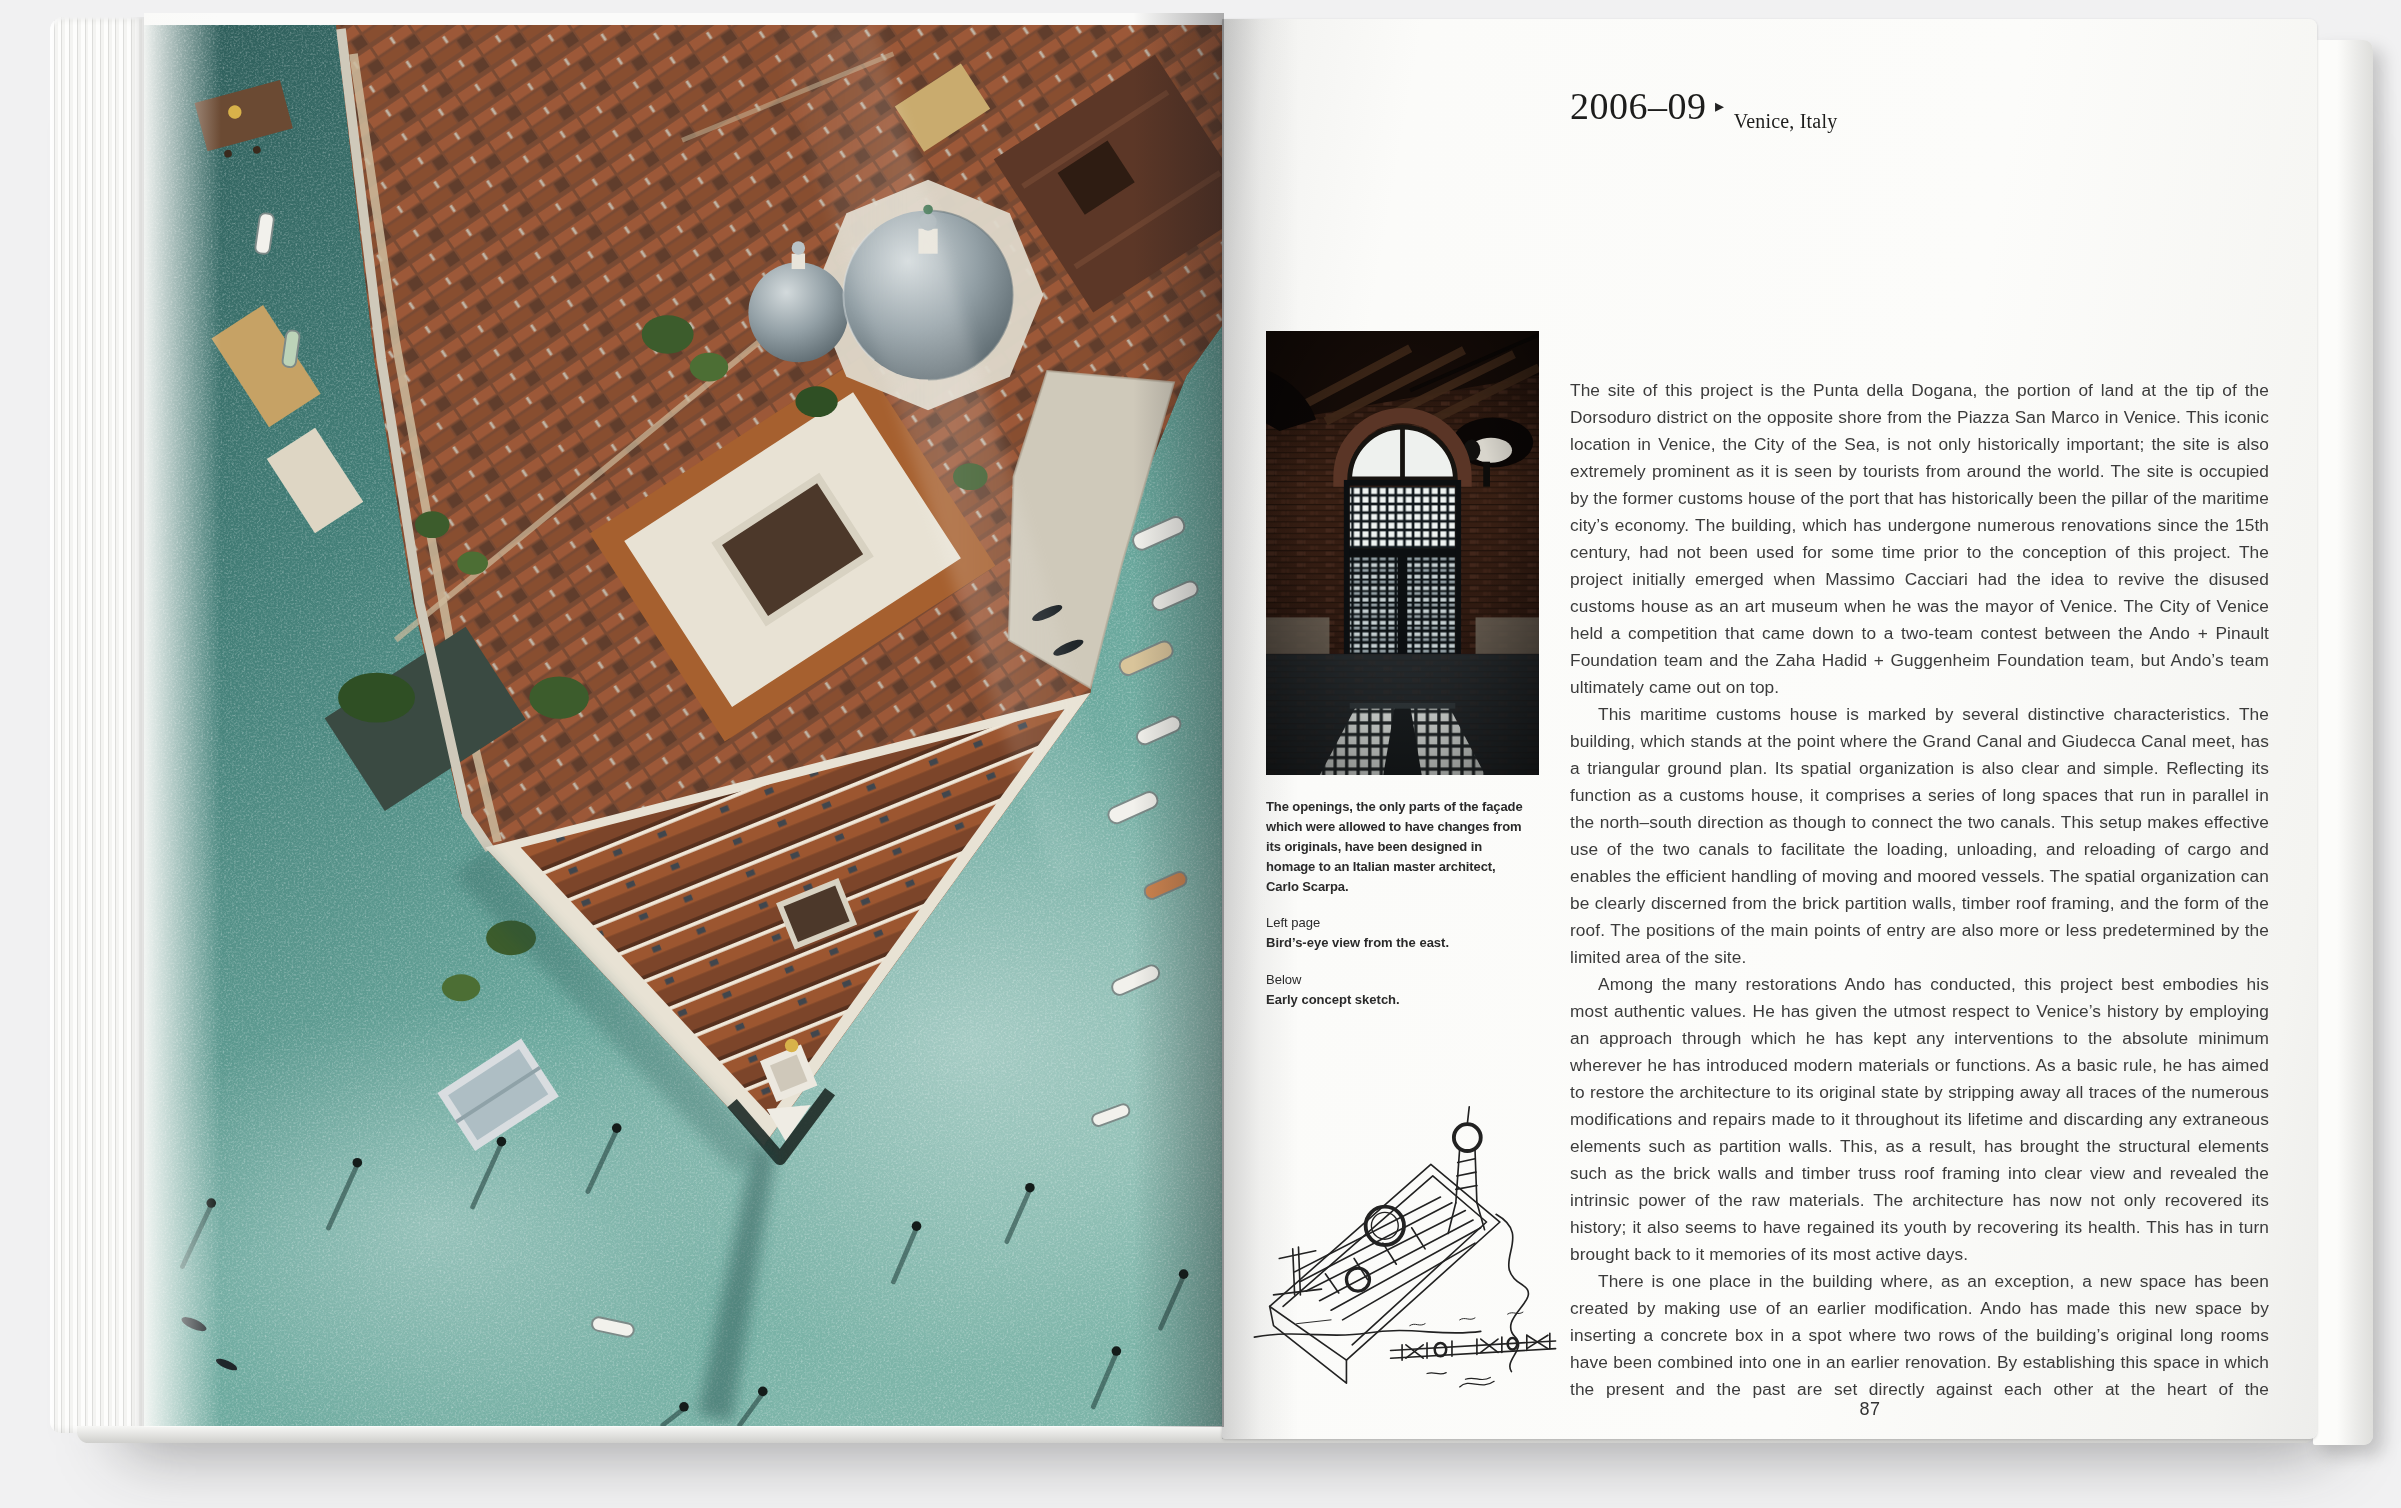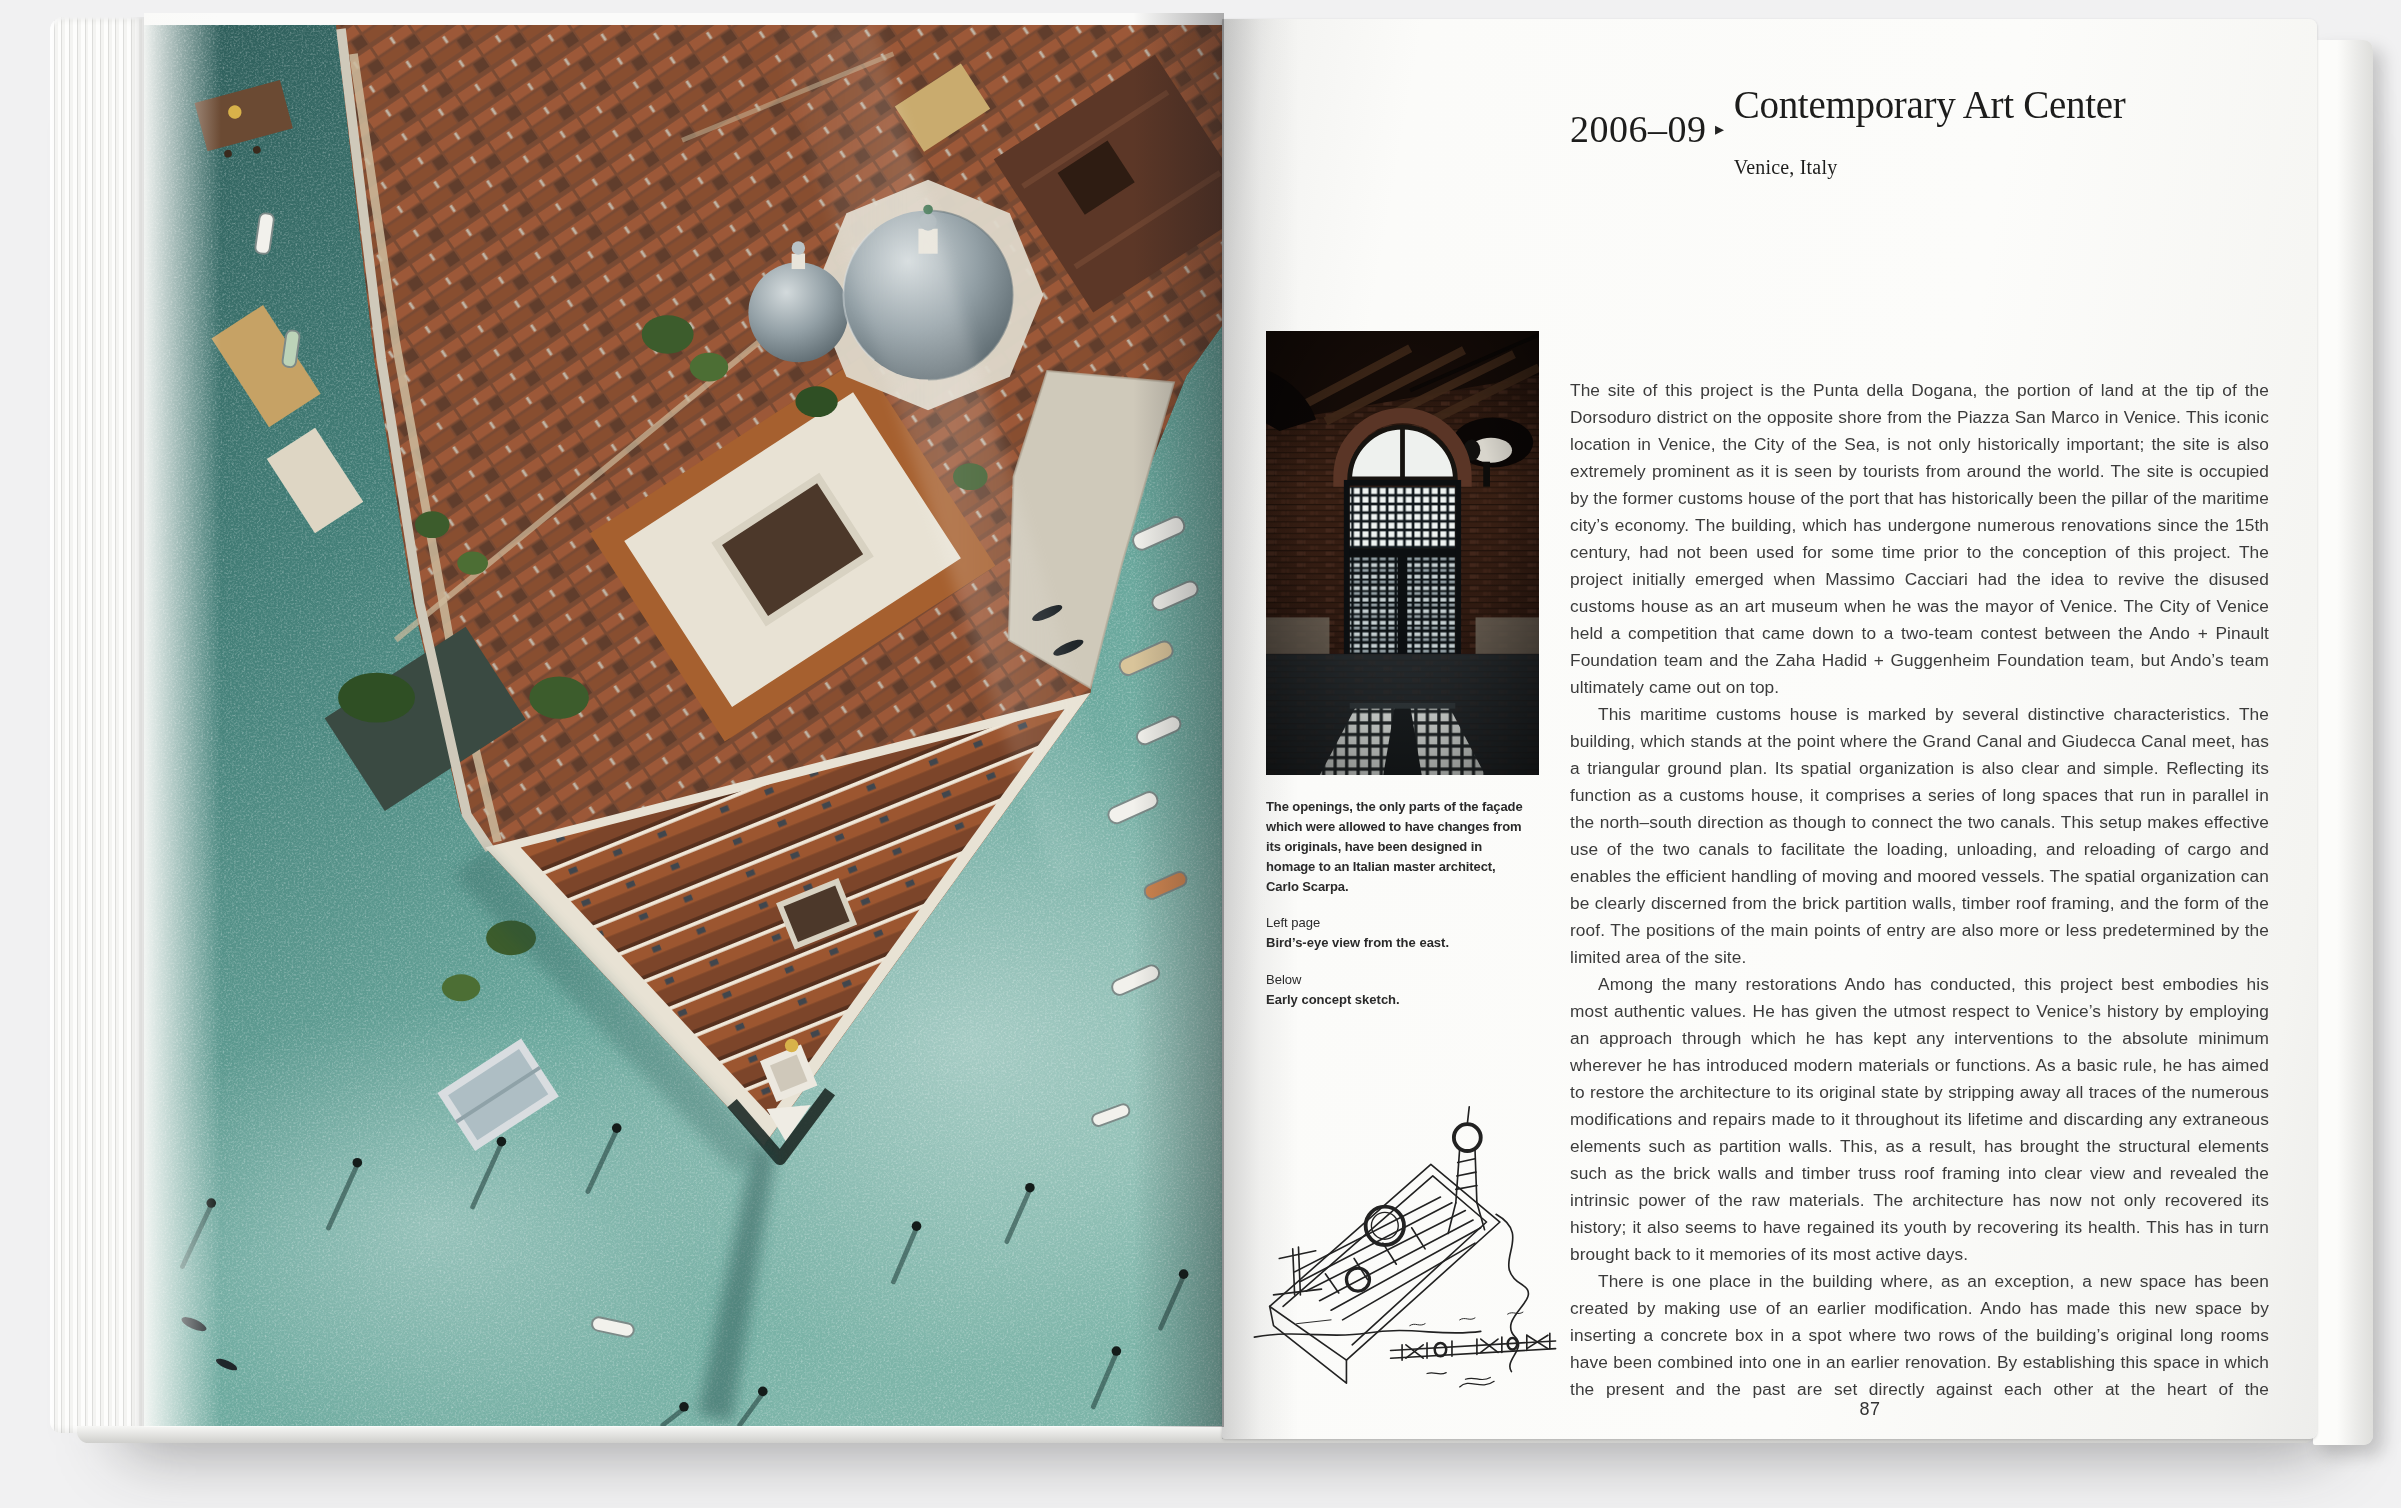--- a/index.html
+++ b/index.html
@@ -258,21 +258,20 @@
     <div class="gutter-shade"></div>
   </div>
 
   <div class="right-page">
     <div class="gutter-shade"></div>
 
     <div class="header">
       <div class="year">2006–09</div>
       <div class="arrow">▸</div>
       <div class="title-block">
-        <div>Contemporary Art Center</div>
         <div class="loc">Venice, Italy</div>
       </div>
     </div>
 
     <div class="figure">
       <svg width="273" height="444" viewBox="0 0 284 462" role="img">
         <defs>
           <linearGradient id="brickG" x1="0" y1="0" x2="0" y2="1">
             <stop offset="0" stop-color="#1e100a"></stop>
             <stop offset="0.35" stop-color="#3a2014"></stop>

